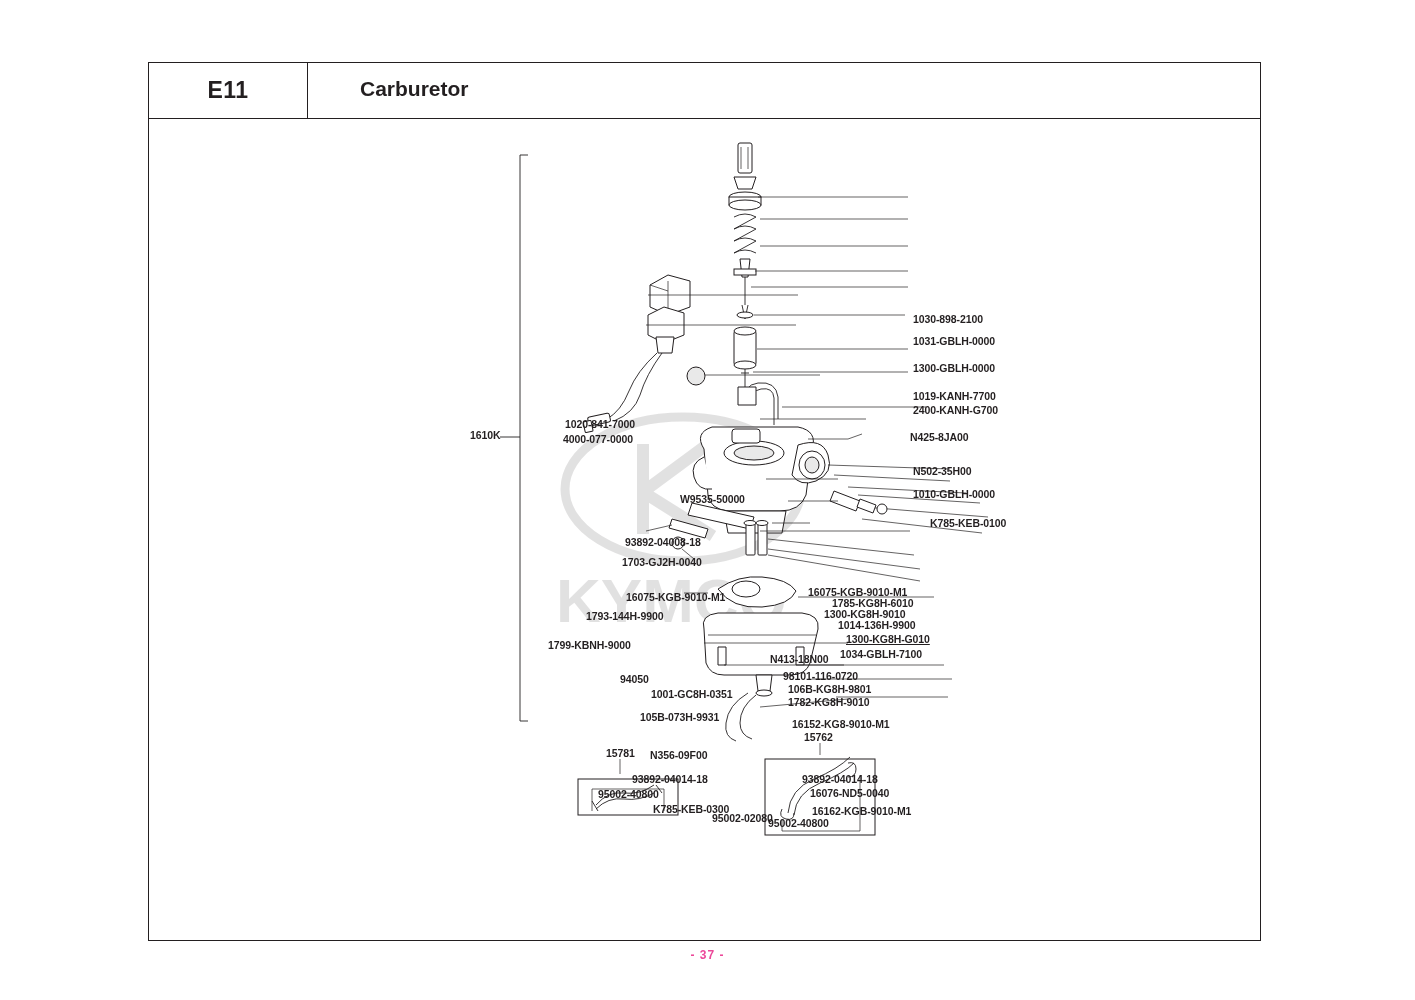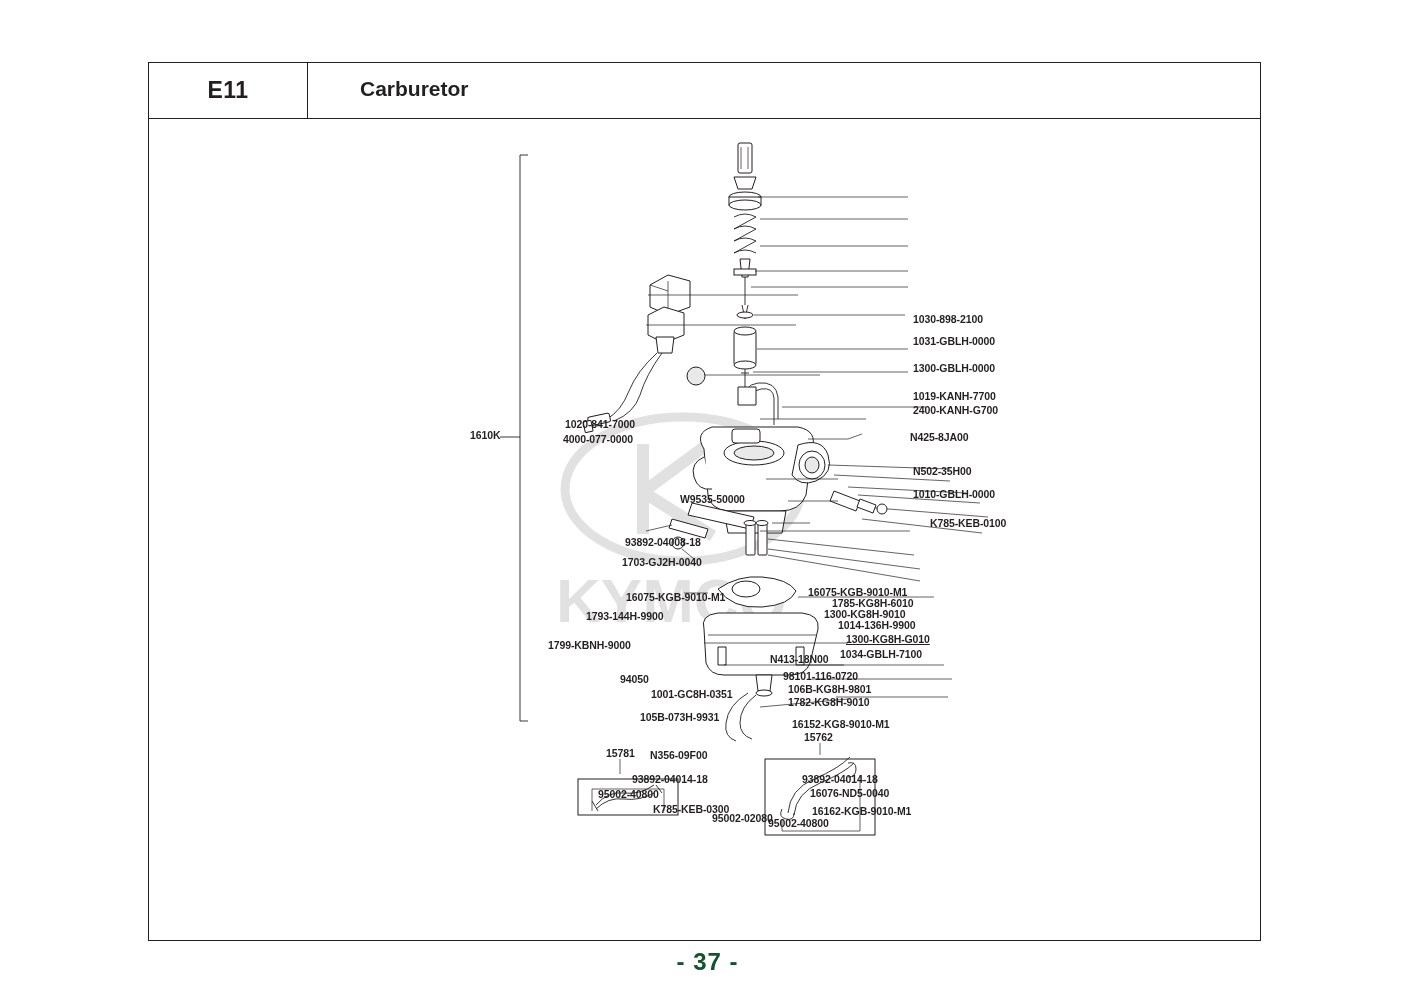--- a/index.html
+++ b/index.html
@@ -66,23 +66,23 @@
     font-size: 21px;
     font-weight: bold;
     color: #231f20;
   }
   .page-number {
     position: absolute;
     left: 0;
     top: 948px;
     width: 1415px;
     text-align: center;
-    font-size: 24px;
+    font-size: 12px;
     font-weight: bold;
-    color: #14532d;
+    color: #ec4899;
     letter-spacing: 1px;
   }
 
   
   .diagram {
     position: absolute;
     left: 148px;
     top: 119px;
     width: 1113px;
     height: 822px;

